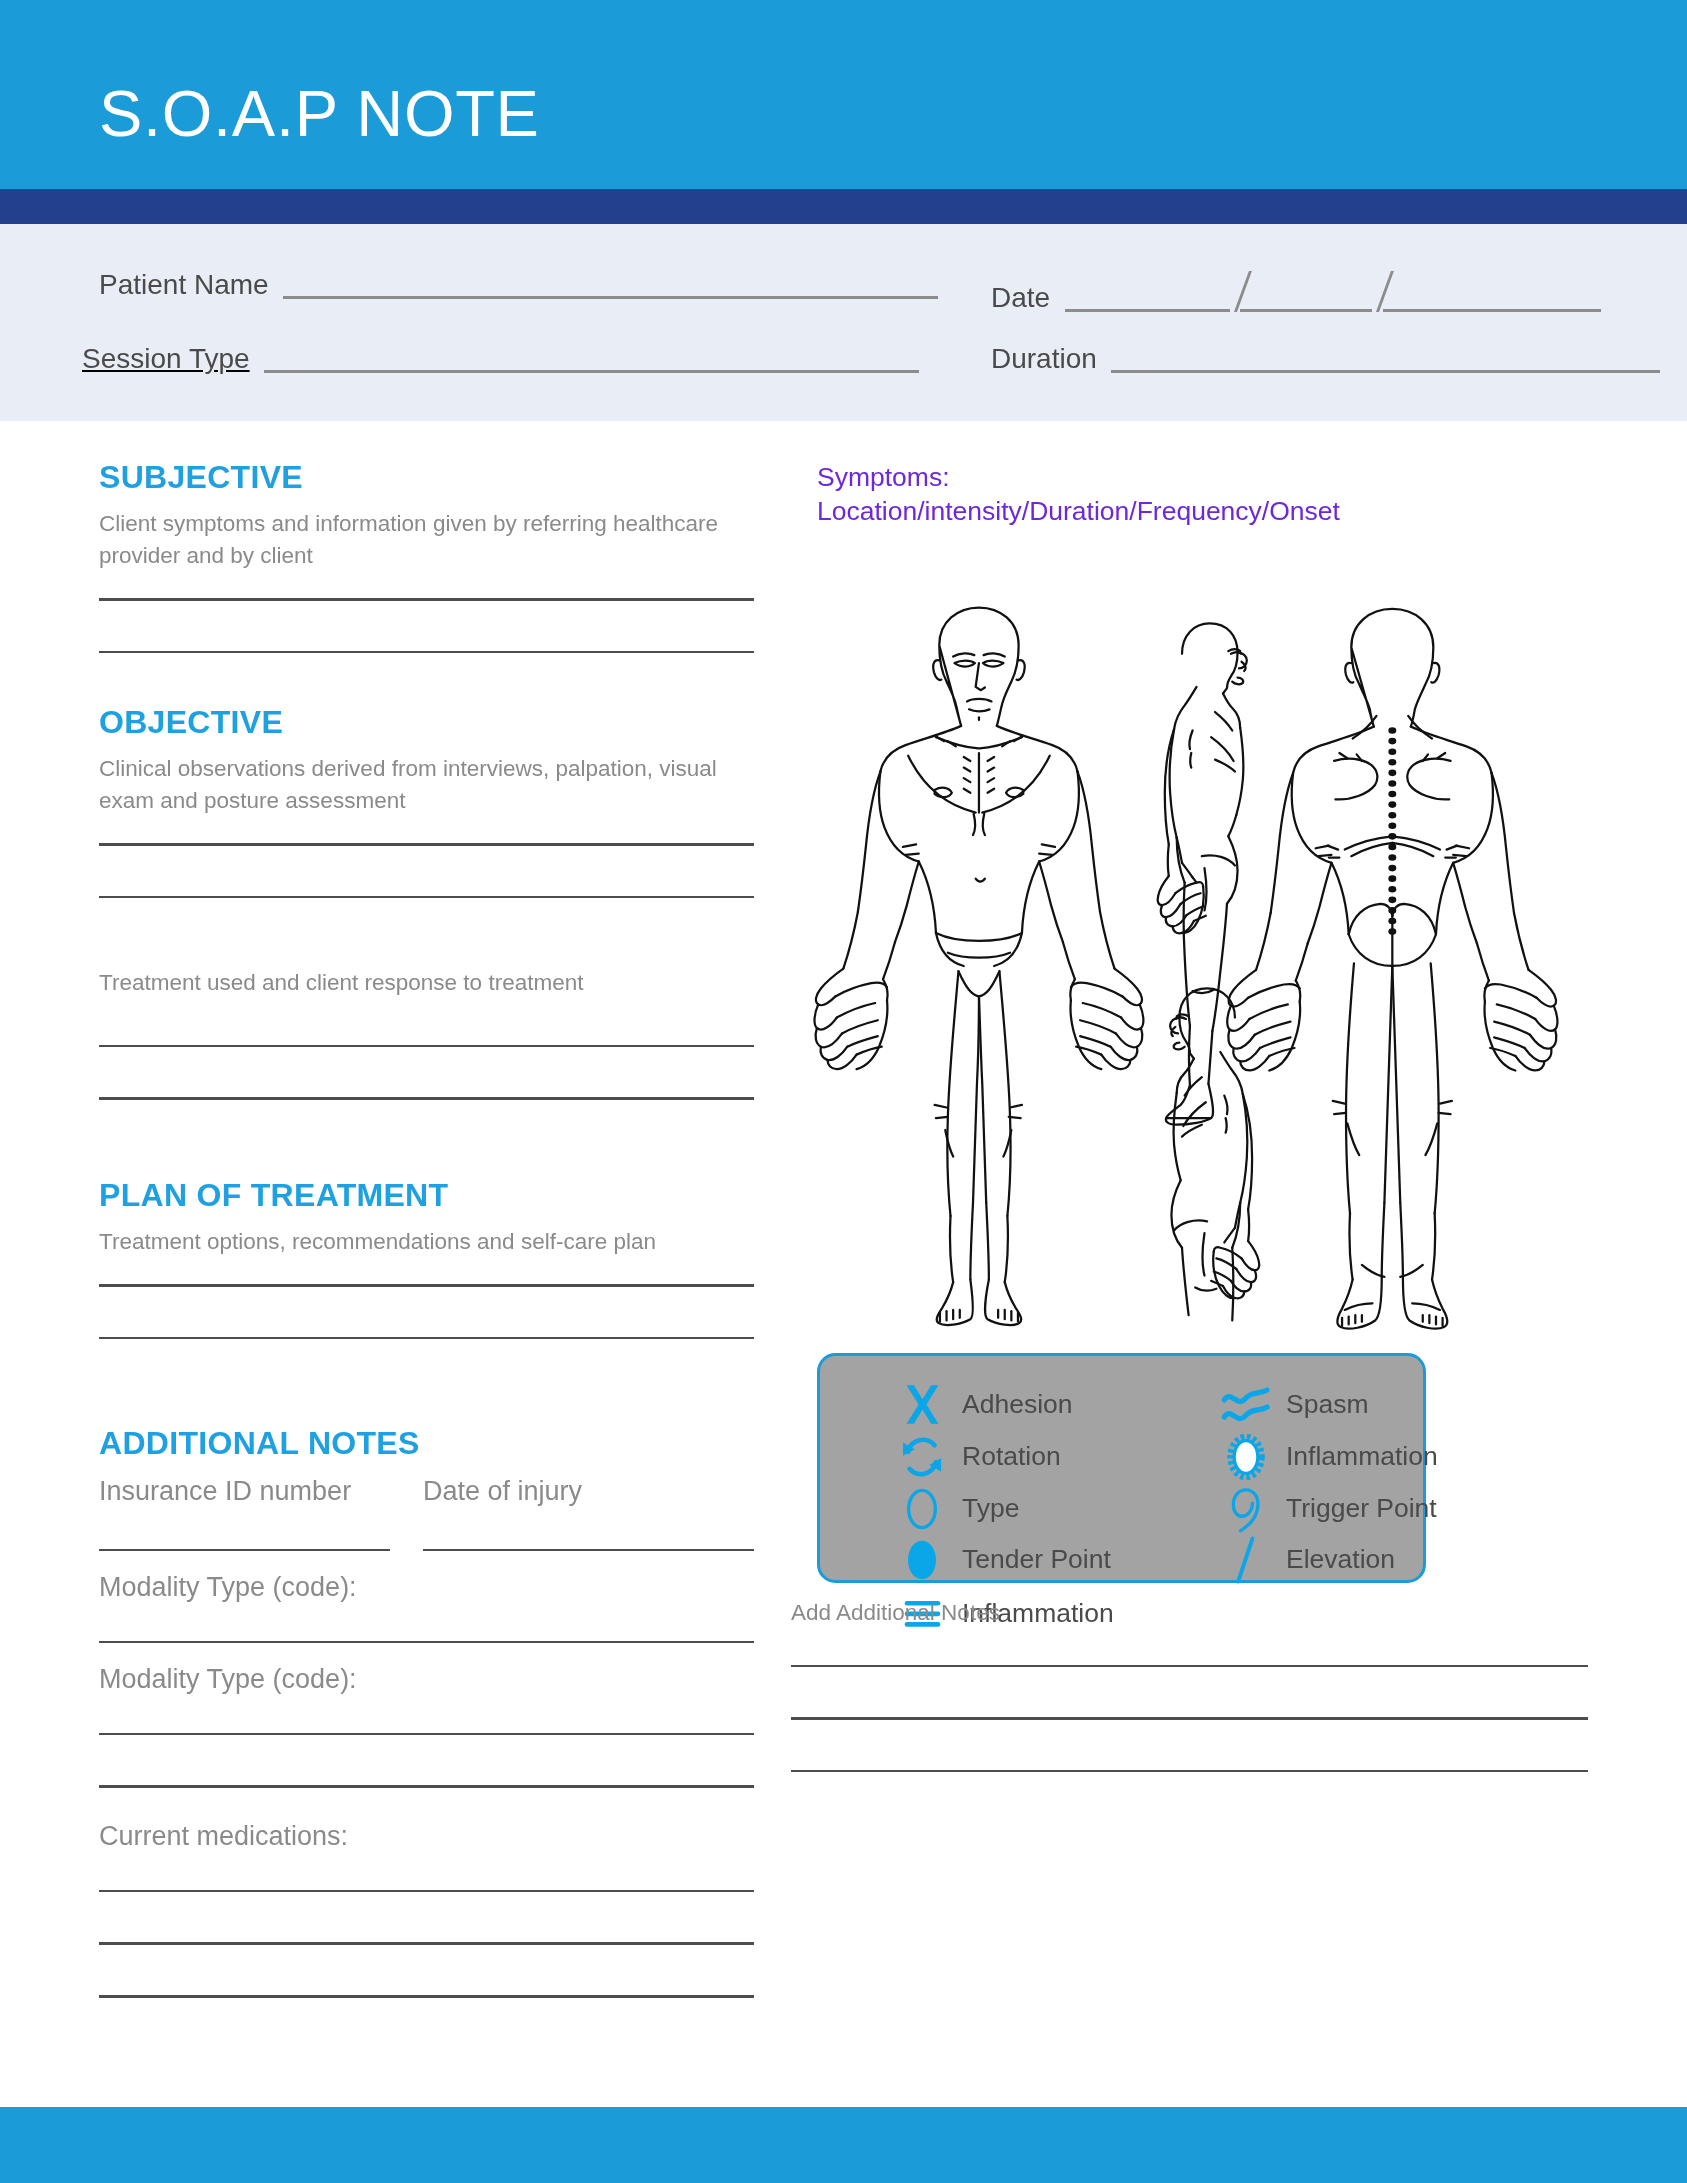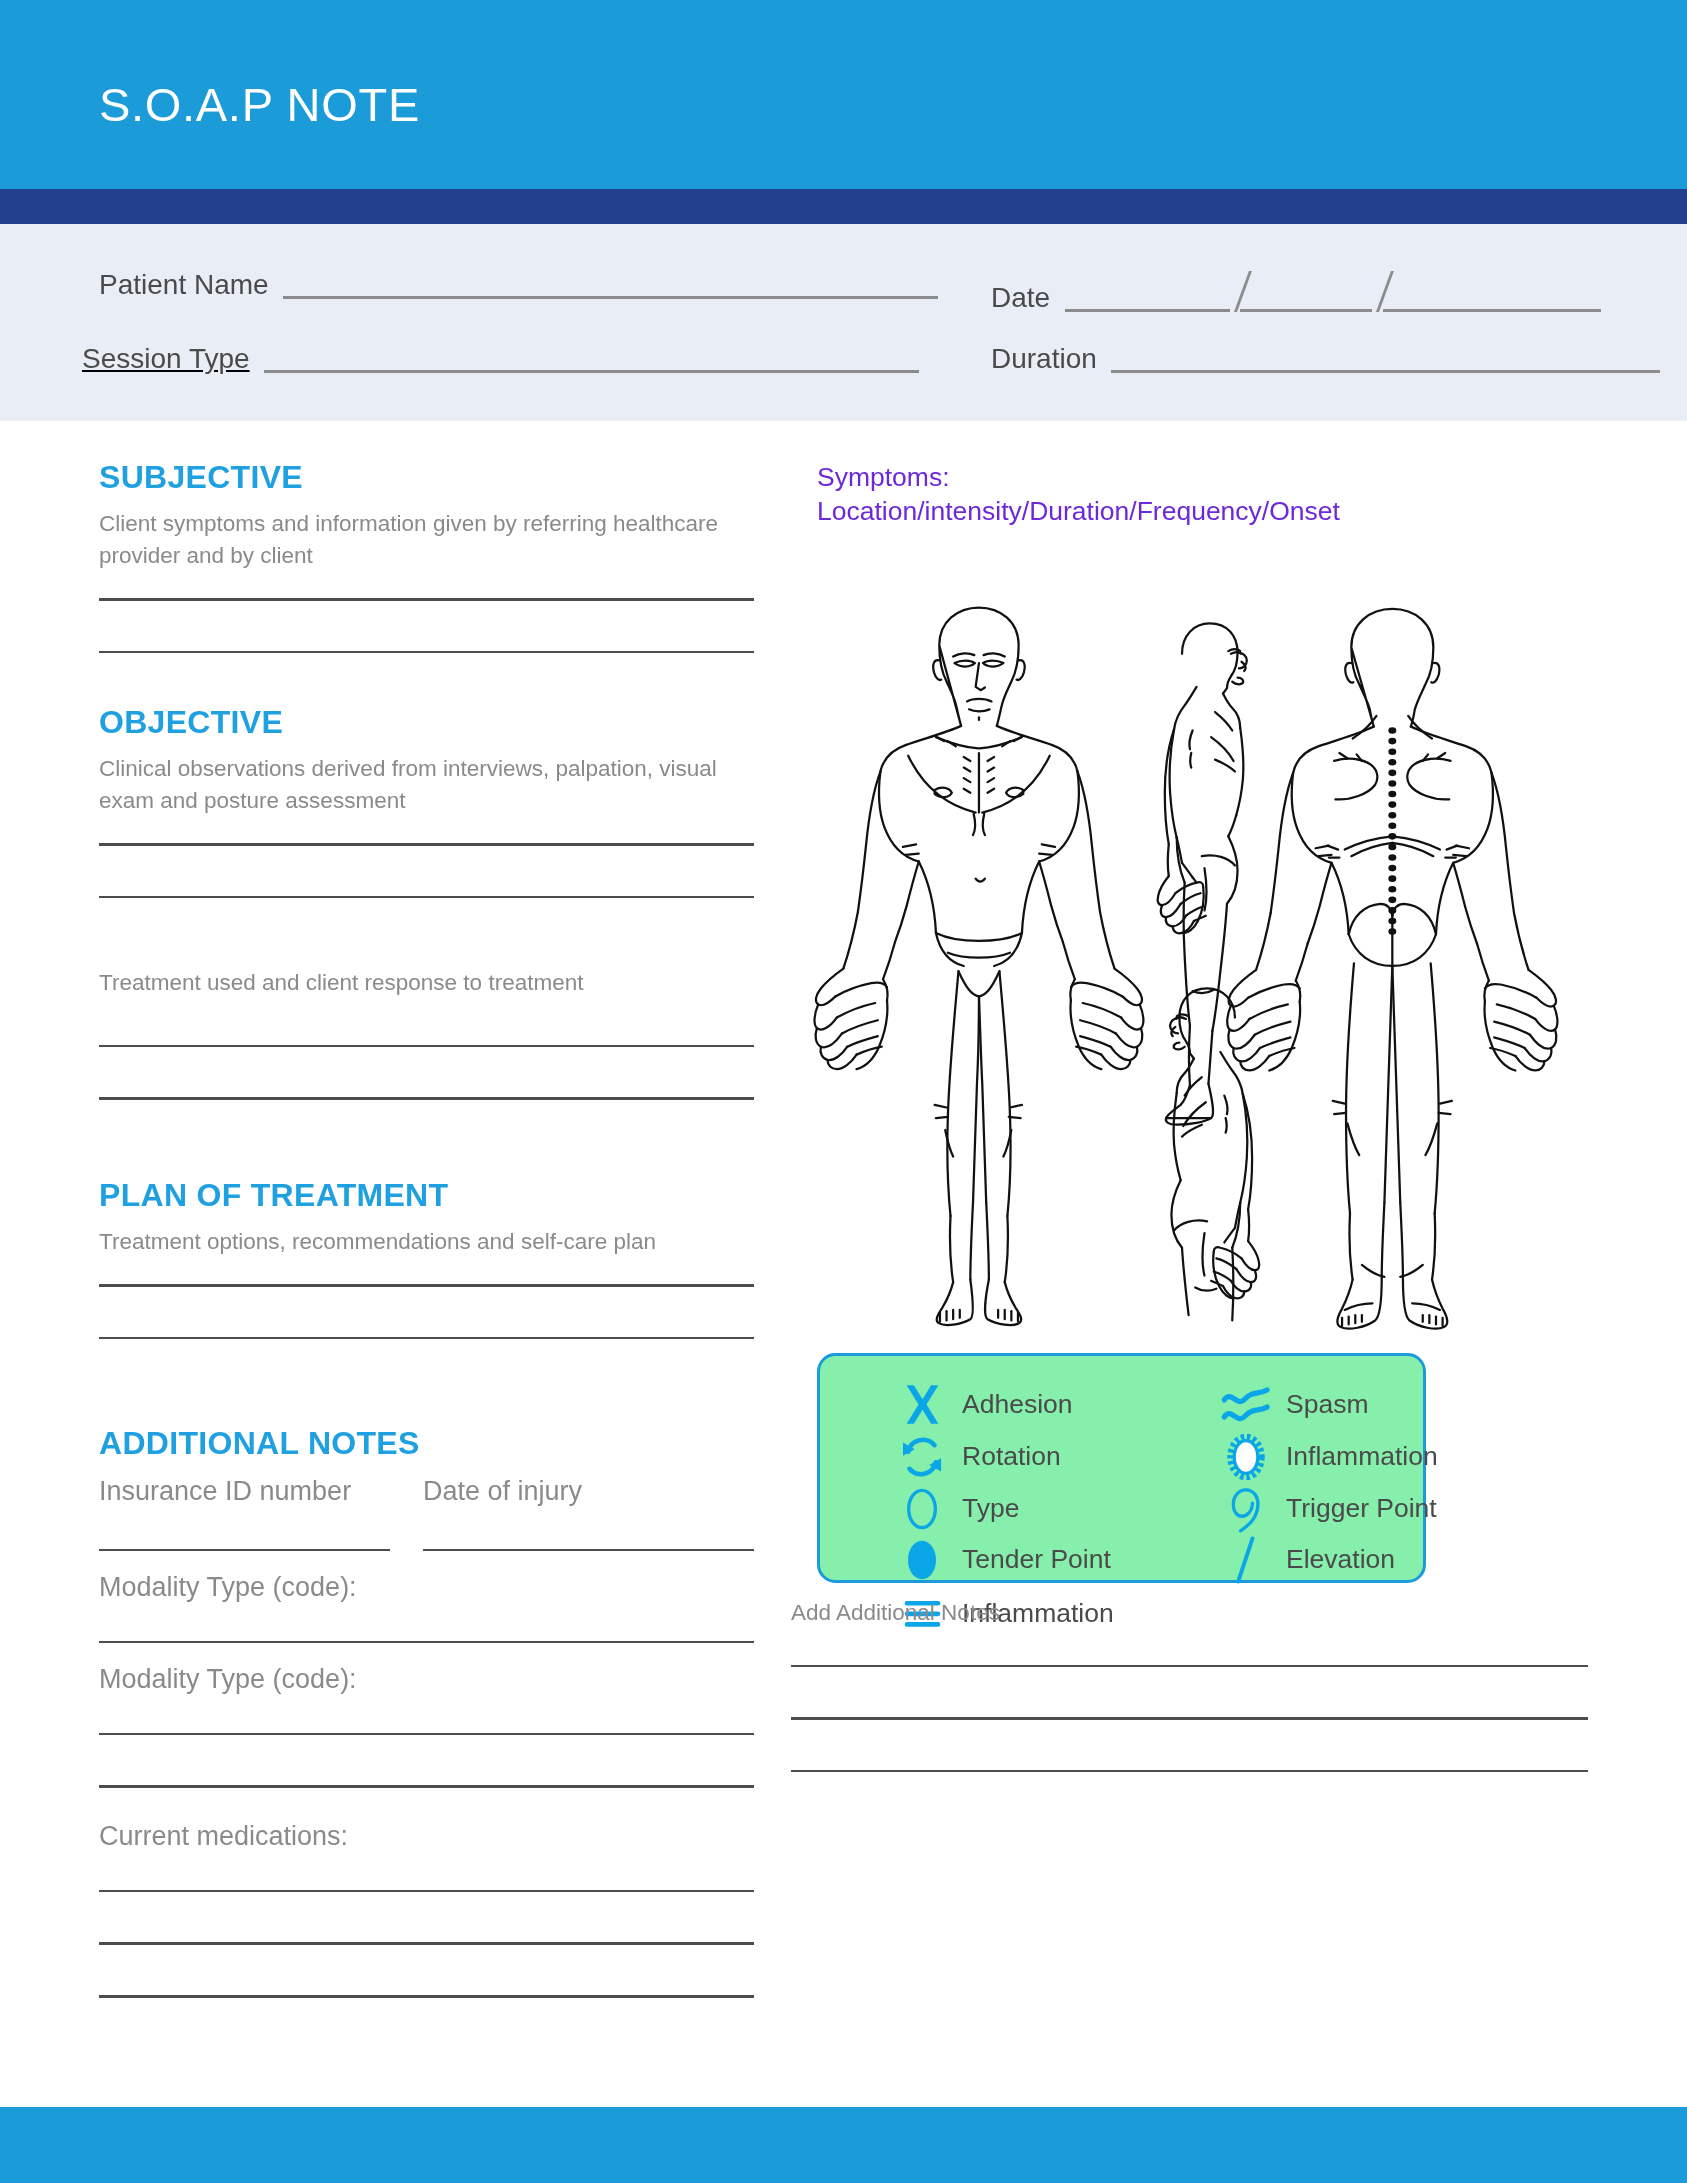--- a/index.html
+++ b/index.html
@@ -11,21 +11,21 @@
     overflow:hidden;
   }
 
   
   #header-bar{
     position:absolute; left:0; top:0; width:1687px; height:189px;
     background:#1b9bd8;
   }
   #page-title{
     position:absolute; left:99px; top:81px;
-    font-size:47px; font-weight:300; color:#ffffff;
+    font-size:65px; font-weight:300; color:#ffffff;
     letter-spacing:0.7px; line-height:1;
   }
   #header-accent{
     position:absolute; left:0; top:189px; width:1687px; height:35px;
     background:#23408e;
   }
 
   
   #patient-band{
     position:absolute; left:0; top:224px; width:1687px; height:197px;
@@ -108,21 +108,21 @@
   #body-diagram{
     position:absolute; left:805px; top:173px;
     width:754px; height:740px; background:#ffffff;
   }
 
   
   #legend-box{
     position:absolute; left:817px; top:932px;
     width:609px; height:230px;
     border:3.3px solid #1b9bd8; border-radius:18.5px;
-    background:#86efac;
+    background:#a3a3a3;
   }
   #legend-inner{
     position:absolute; left:0; top:0; width:100%; height:100%;
   }
   .legend-item{
     position:absolute; display:flex; align-items:center;
   }
   .legend-icon{
     width:56px; height:49px; display:flex;
     align-items:center; justify-content:center; flex:0 0 auto;

